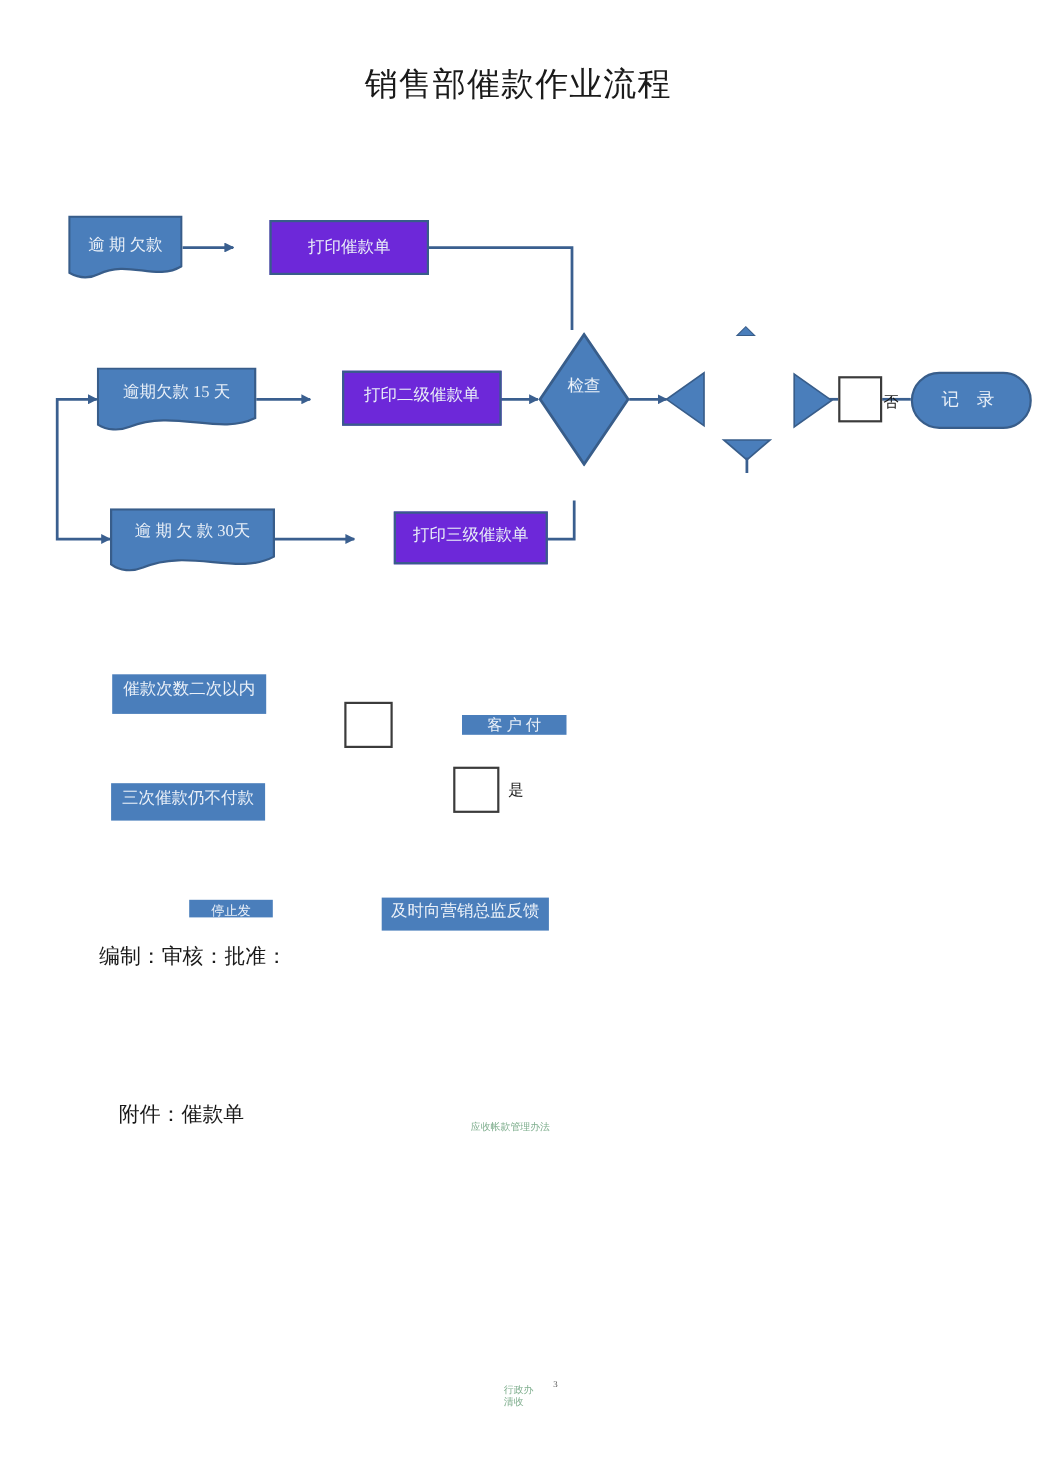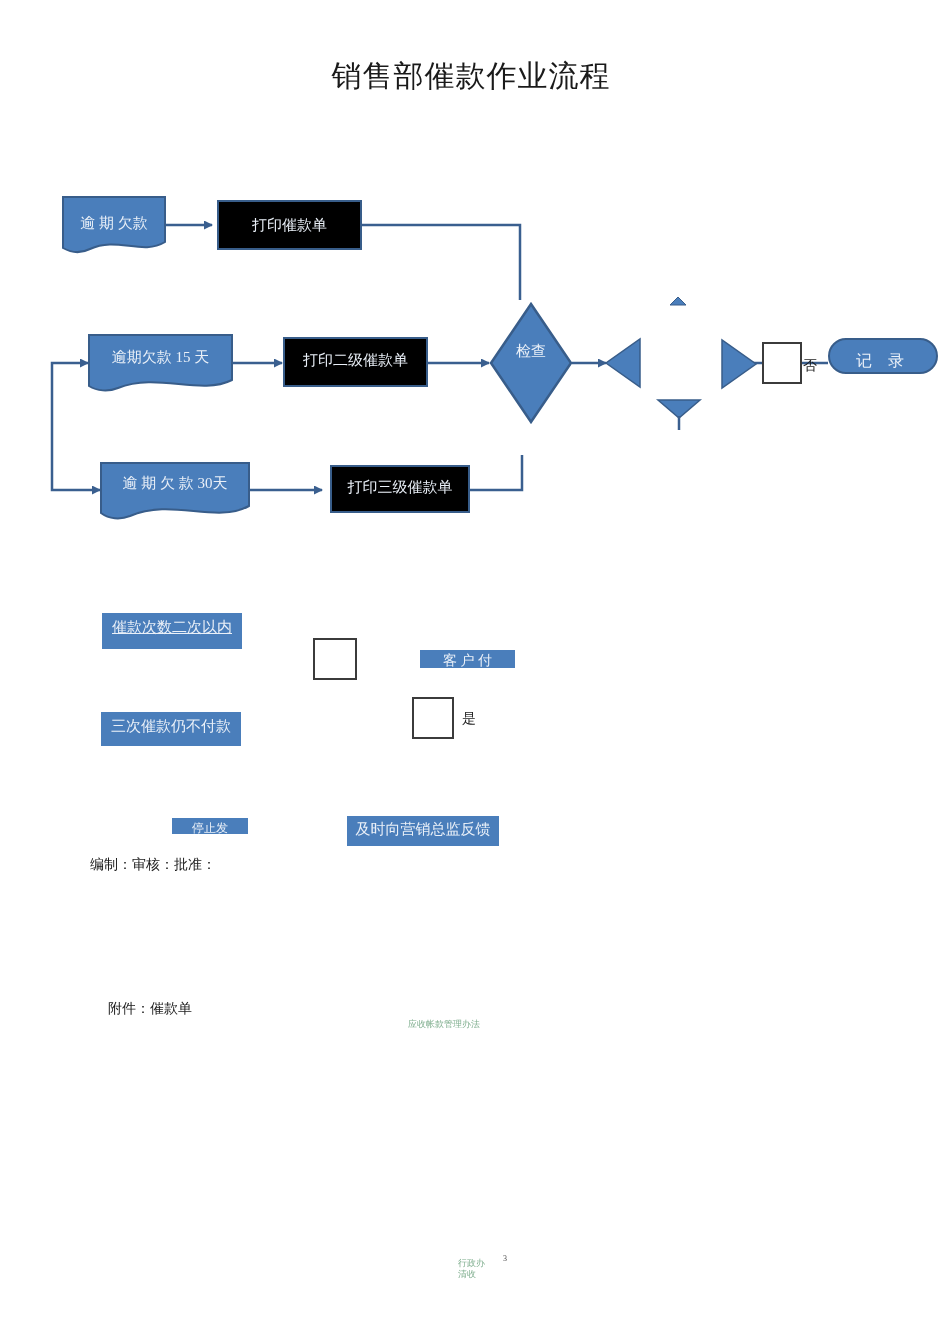--- a/index.html
+++ b/index.html
@@ -20,22 +20,23 @@
   
   .shape{
     position:absolute;box-sizing:border-box;
     color:#eaf0f8;font-size:15px;line-height:22px;
     text-align:center;
     font-family:"Liberation Serif","DejaVu Serif",serif;
     overflow:visible;
   }
   
   .rect{
-    background:#000000;border:2px solid #385d8a;
+    background:#6d28d9;border:2px solid #385d8a;
     display:block;
+    margin-left:28px;
   }
   .rect .txt{
     position:absolute;left:6px;right:6px;top:50%;
     transform:translateY(-50%);
     text-align:center;white-space:normal;
   }
   
   .rect.clip .txt{
     top:4px;transform:none;text-align:center;
   }
@@ -75,21 +76,21 @@
   .wsquare{
     position:absolute;background:#ffffff;border:2px solid #3b3b3b;
     box-sizing:border-box;
   }
 
   
   .overlay{position:absolute;left:0;top:0;width:950px;height:1344px;pointer-events:none;}
 
   
   .ptext{
-    position:absolute;color:#1a1a1a;font-size:14px;
+    position:absolute;color:#1a1a1a;font-size:19px;
     font-family:"Liberation Serif","DejaVu Serif",serif;white-space:pre;
   }
   .small-green{
     position:absolute;color:#7fae8e;font-size:9px;white-space:pre;
     font-family:"Liberation Serif","DejaVu Serif",serif;
   }
   .footer-green{
     position:absolute;color:#7fae8e;font-size:9px;width:28px;
     line-height:11px;
     font-family:"Liberation Serif","DejaVu Serif",serif;
@@ -172,37 +173,37 @@
   <div class="shape diamond" style="left:489px;top:302px;width:84px;height:122px;">
     <svg width="84" height="122" xmlns="http://www.w3.org/2000/svg">
       <polygon points="42,2 82,61 42,120 2,61" fill="#4a7ebb" stroke="#385d8a" stroke-width="2.5"></polygon>
     </svg>
     <div class="txt" style="top:38px;">检查</div>
   </div>
 
   <div class="wsquare" style="left:762px;top:342px;width:40px;height:42px;"></div>
   <div class="lbl" style="left:803px;top:357px;">否</div>
 
-  <div class="shape round" style="left:828px;top:338px;width:110px;height:36px;align-items:flex-end;">
+  <div class="shape round" style="left:828px;top:338px;width:110px;height:52px;">
     <span>记 录</span>
   </div>
 
   <div class="shape doc" style="left:100px;top:462px;width:150px;height:58px;">
     <svg width="151" height="64" xmlns="http://www.w3.org/2000/svg">
       <path d="M1,1 H149 V44 C116,62 72,36 30,54 C20,58 9,57 1,51 Z" fill="#4a7ebb" stroke="#385d8a" stroke-width="2"></path>
     </svg>
     <div class="txt" style="top:10px;">逾 期 欠 款 30天</div>
   </div>
 
   <div class="shape rect clip" style="left:330px;top:465px;width:140px;height:48px;">
     <div class="txt" style="top:9px;">打印三级催款单</div>
   </div>
 
   <div class="shape band" style="left:102px;top:613px;width:140px;height:36px;">
-    <div class="txt" style="top:3px;text-decoration:underline;">催款次数二次以内</div>
+    <div class="txt" style="top:3px;">催款次数二次以内</div>
   </div>
 
   <div class="shape band" style="left:101px;top:712px;width:140px;height:34px;">
     <div class="txt" style="top:3px;">三次催款仍不付款</div>
   </div>
 
   <div class="wsquare" style="left:313px;top:638px;width:44px;height:42px;"></div>
 
   <div class="shape band" style="left:420px;top:650px;width:95px;height:18px;">
     <div class="txt" style="top:0px;font-size:14px;">客 户 付</div>
@@ -218,18 +219,18 @@
 
   <div class="shape band" style="left:347px;top:816px;width:152px;height:30px;">
     <div class="txt" style="top:2px;">及时向营销总监反馈</div>
   </div>
 
 
   <div class="ptext" style="left:90px;top:856px;">编制：审核：批准：</div>
 
   <div class="ptext" style="left:108px;top:1000px;">附件：催款单</div>
 
-  <div class="small-green" style="left:408px;top:1018px;">应收帐款管理办法</div>
+  <div class="small-green" style="left:428px;top:1018px;">应收帐款管理办法</div>
 
   <div class="footer-green" style="left:458px;top:1258px;">行政办清收</div>
   <div class="footer-num" style="left:503px;top:1254px;">3</div>
 
 </div>
 
 </body></html>

